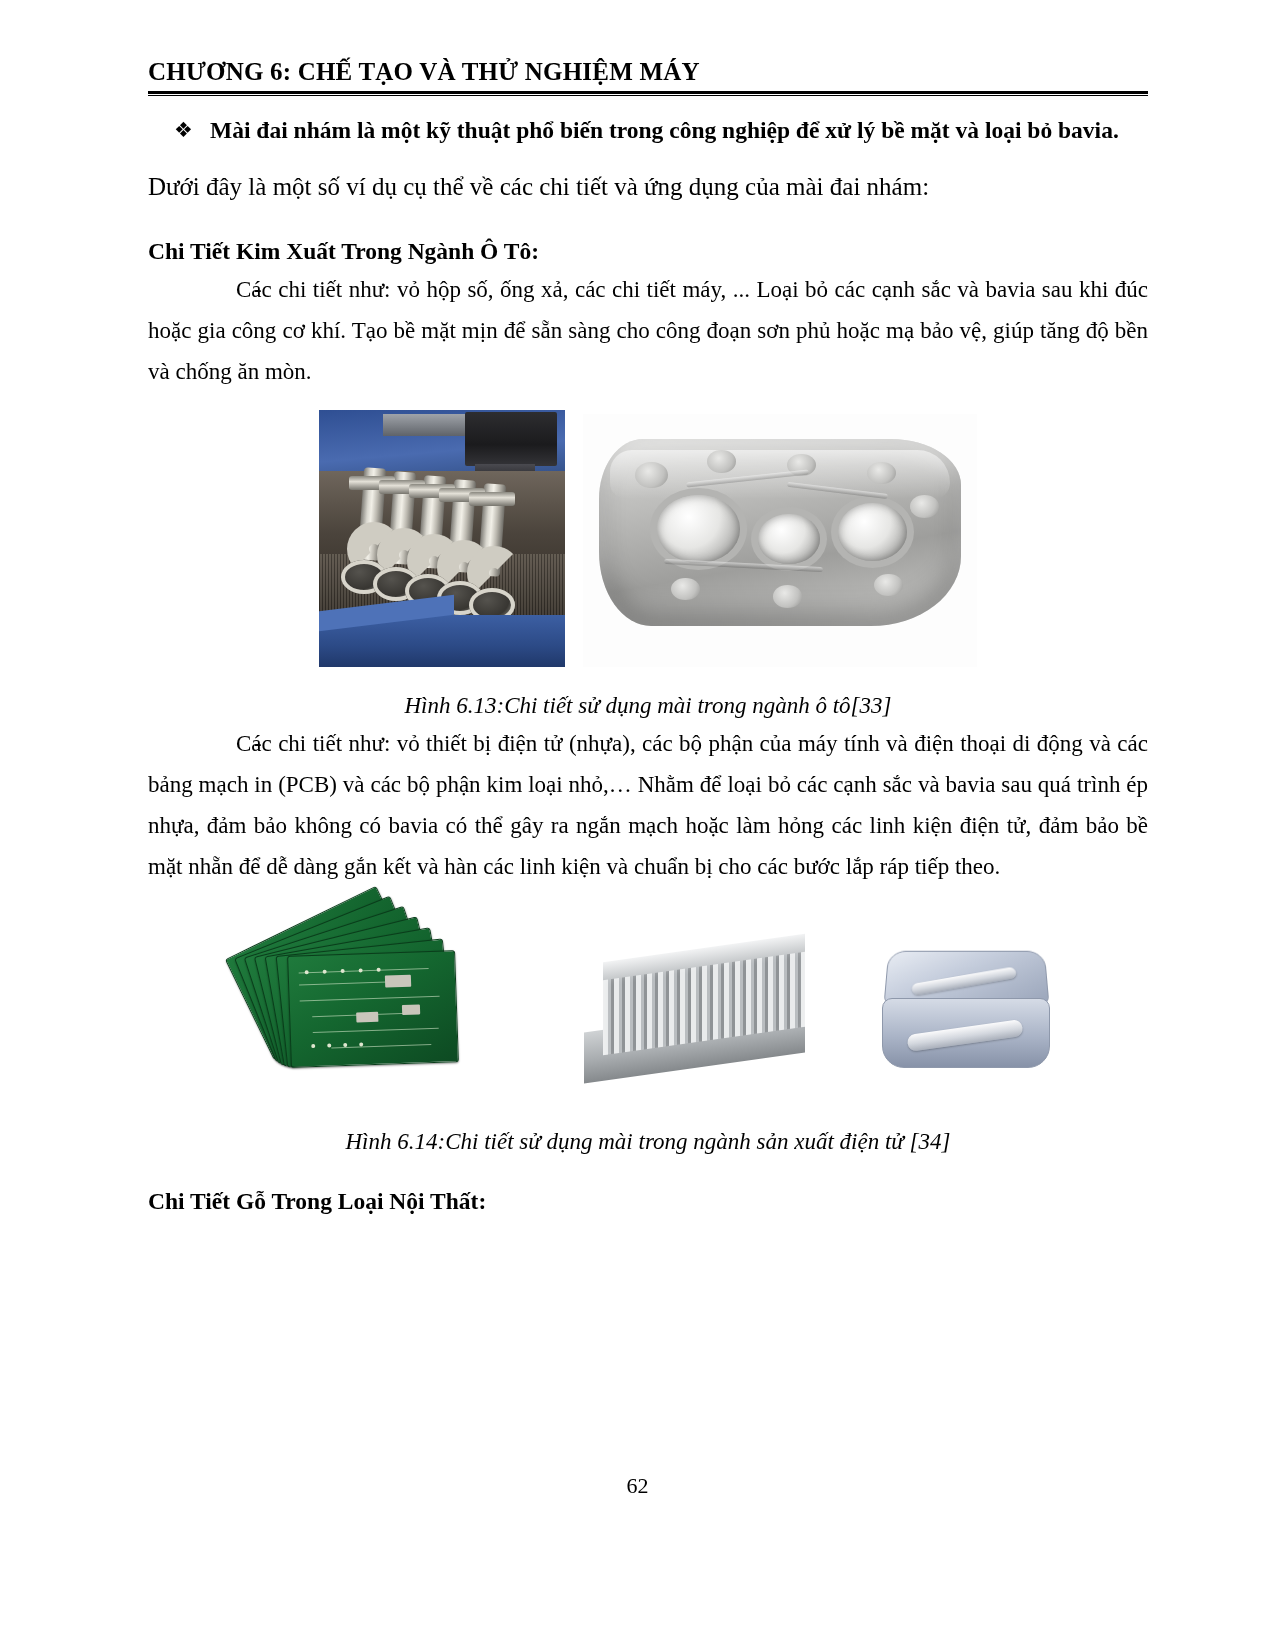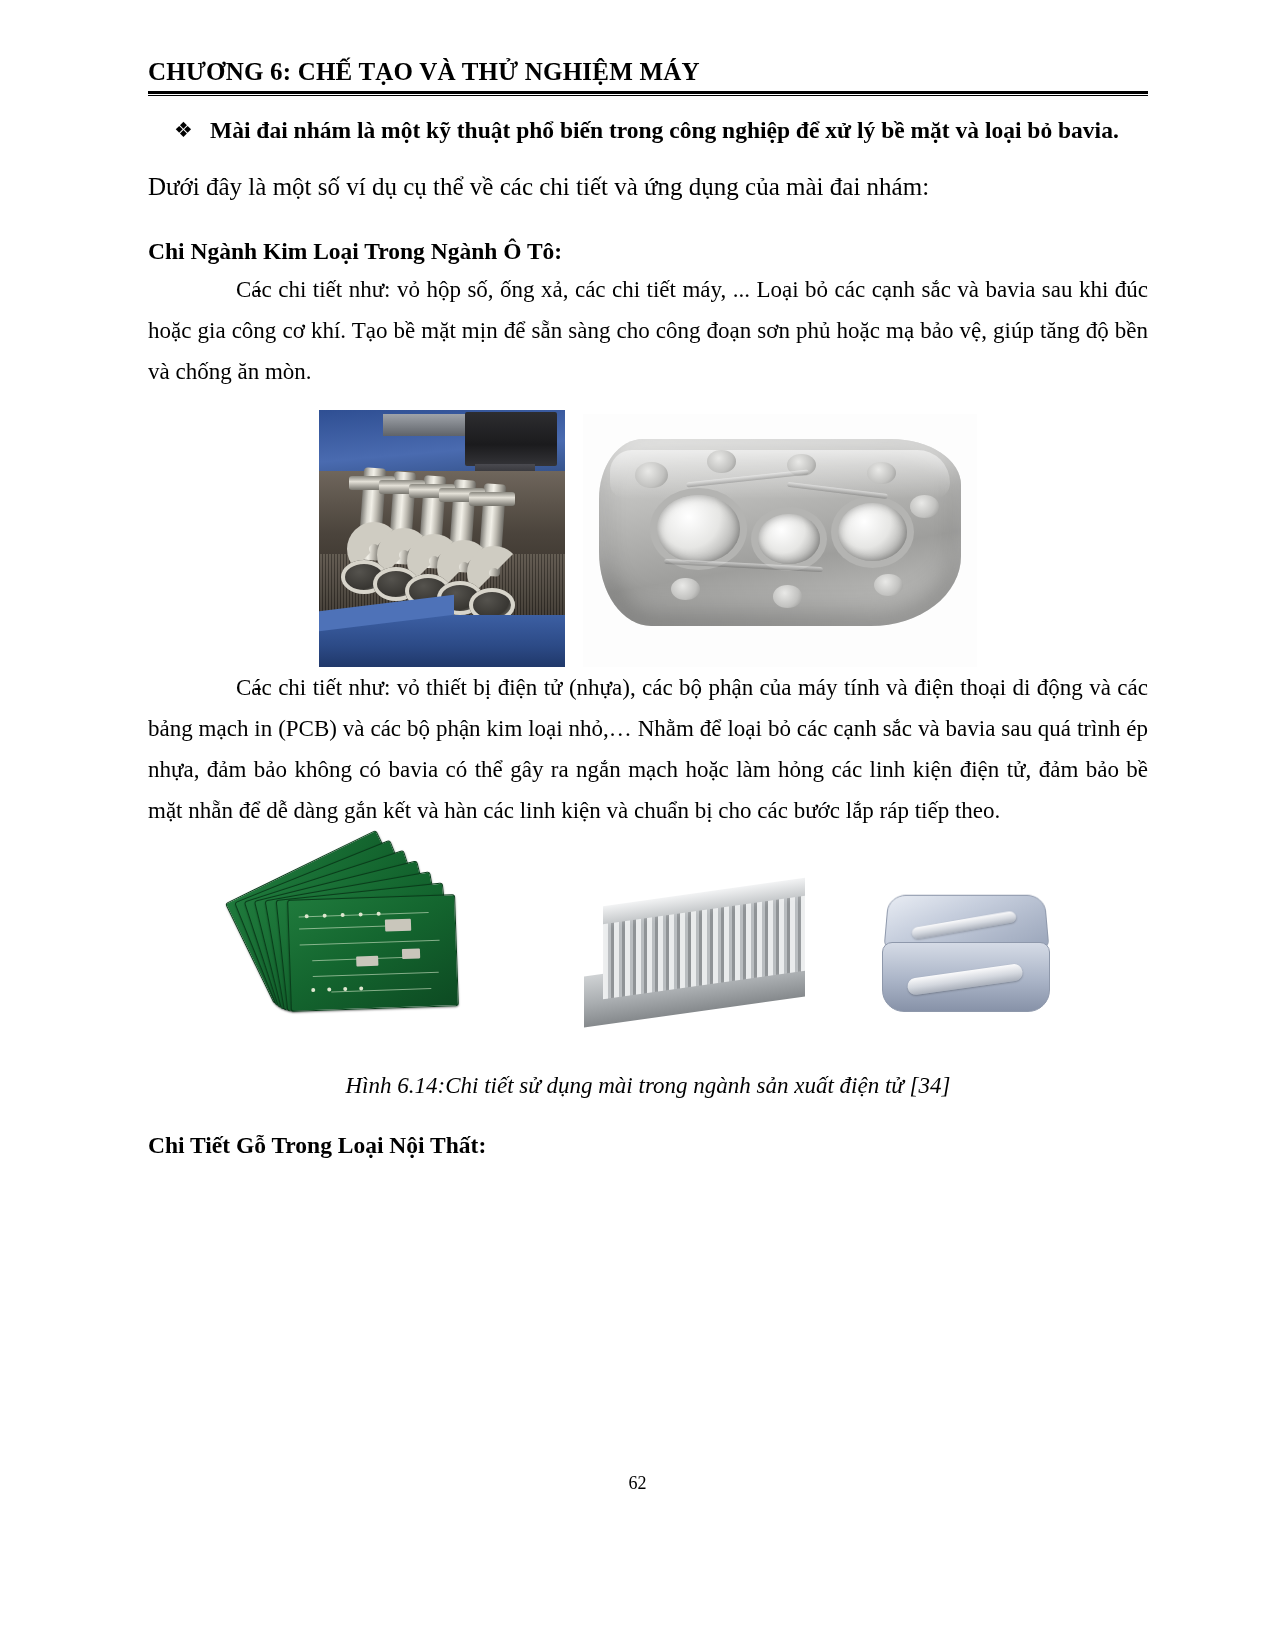--- a/index.html
+++ b/index.html
@@ -324,41 +324,41 @@
     background: linear-gradient(180deg,#fbfbfc 0%, #d3d7de 55%, #a9afba 100%);
     box-shadow: 0 1px 2px rgba(0,0,0,.25);
   }
 
   
   .page-number {
     position: absolute;
     left: 0; right: 0;
     top: 1473px;
     text-align: center;
-    font-size: 18px;
+    font-size: 22px;
   }
 </style>
 </head>
 <body>
 
 <div class="page">
 
   <div class="content">
 
     <div class="doc-header">CHƯƠNG 6: CHẾ TẠO VÀ THỬ NGHIỆM MÁY</div>
     <div class="header-rule"></div>
 
     <div class="bullet-block">
       <span class="bullet-marker">❖</span>
       <span class="bullet-text">Mài đai nhám là một kỹ thuật phổ biến trong công nghiệp để xử lý bề mặt và loại bỏ bavia.</span>
     </div>
 
     <p class="body first-after-bullet">Dưới đây là một số ví dụ cụ thể về các chi tiết và ứng dụng của mài đai nhám:</p>
 
-    <h3 class="section">Chi Ngành Kim Loại Trong Ngành Ô Tô:</h3>
+    <h3 class="section">Chi Tiết Kim Xuất Trong Ngành Ô Tô:</h3>
 
     <p class="hang-para">
       <span class="lead-dash">-</span><span>Các chi tiết như: vỏ hộp số, ống xả, các chi tiết máy, ... Loại bỏ các cạnh sắc và bavia sau khi đúc hoặc gia công cơ khí. Tạo bề mặt mịn để sẵn sàng cho công đoạn sơn phủ hoặc mạ bảo vệ, giúp tăng độ bền và chống ăn mòn.</span>
     </p>
 
     <div class="figure">
       <div class="fig-row">
 
         <div class="img-pipes">
           <div class="pipes-bg-top"></div>
@@ -409,20 +409,21 @@
               <div class="gb-boss" style="left:48%; top:78%; width:8%;  height:12%;"></div>
               <div class="gb-boss" style="left:76%; top:72%; width:8%;  height:12%;"></div>
               <div class="gb-rib" style="left:24%; top:20%; width:34%; height:5px; transform:rotate(-6deg);"></div>
               <div class="gb-rib" style="left:52%; top:26%; width:28%; height:5px; transform:rotate(7deg);"></div>
               <div class="gb-rib" style="left:18%; top:66%; width:44%; height:5px; transform:rotate(3deg);"></div>
             </div>
           </div>
         </div>
 
       </div>
+      <div class="fig-caption">Hình 6.13:Chi tiết sử dụng mài trong ngành ô tô[33]</div>
     </div>
 
 
     <p class="hang-para">
       <span class="lead-dash">-</span><span>Các chi tiết như: vỏ thiết bị điện tử (nhựa), các bộ phận của máy tính và điện thoại di động và các bảng mạch in (PCB) và các bộ phận kim loại nhỏ,… Nhằm để loại bỏ các cạnh sắc và bavia sau quá trình ép nhựa, đảm bảo không có bavia có thể gây ra ngắn mạch hoặc làm hỏng các linh kiện điện tử, đảm bảo bề mặt nhẵn để dễ dàng gắn kết và hàn các linh kiện và chuẩn bị cho các bước lắp ráp tiếp theo.</span>
     </p>
 
     <div class="figure" style="margin-top:26px;">
       <div class="fig2-row">
 

